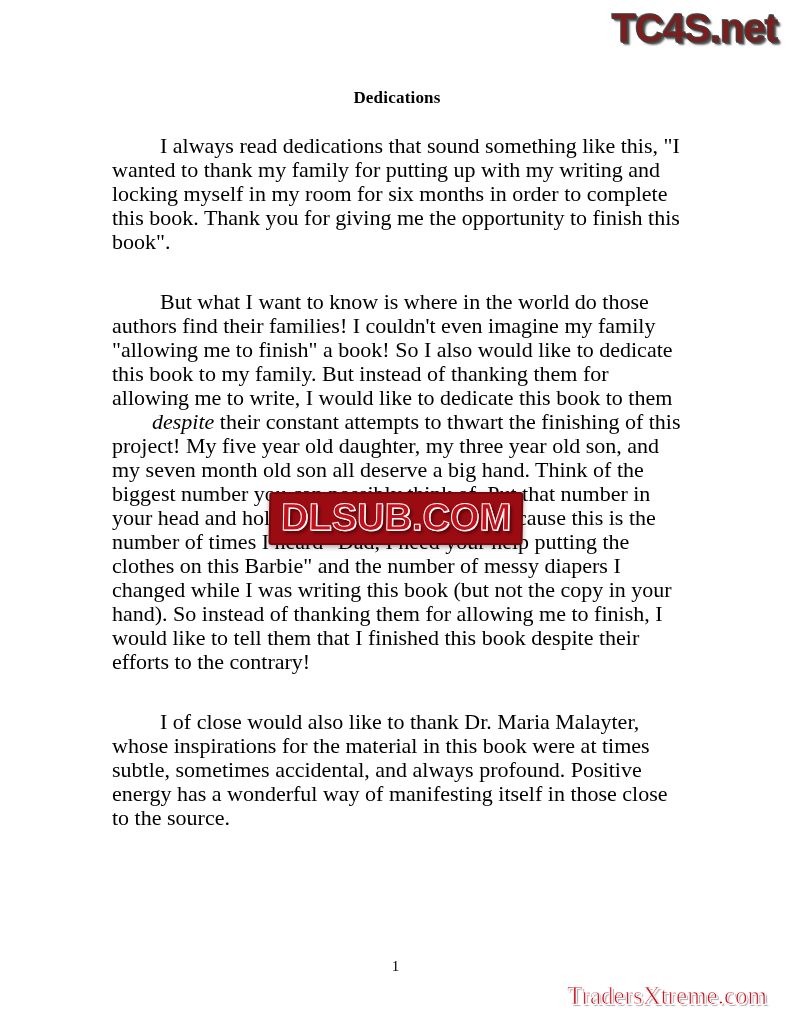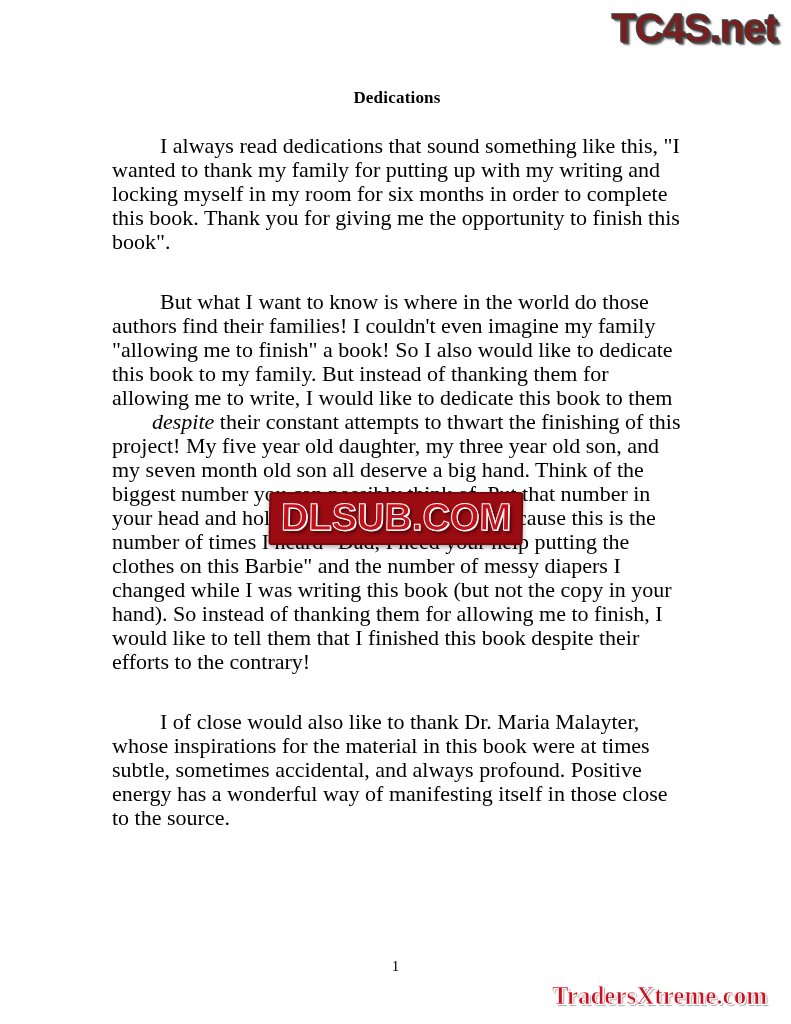--- a/index.html
+++ b/index.html
@@ -94,21 +94,21 @@
     text-align: center;
     font-size: 15px;
   }
 
   
   .wm-bottom {
     position: absolute;
     right: 24px;
     bottom: 14px;
     font-family: "Liberation Serif", serif;
-    font-weight: bold;
+    font-weight: normal;
     font-style: normal;
     font-size: 25px;
     color: #cf1020;
     text-shadow:
       1px 1px 0 #ffffff,
       2px 2px 1px rgba(0,0,0,0.35);
     -webkit-text-stroke: 0.7px #ffffff;
     white-space: nowrap;
   }
 </style>

